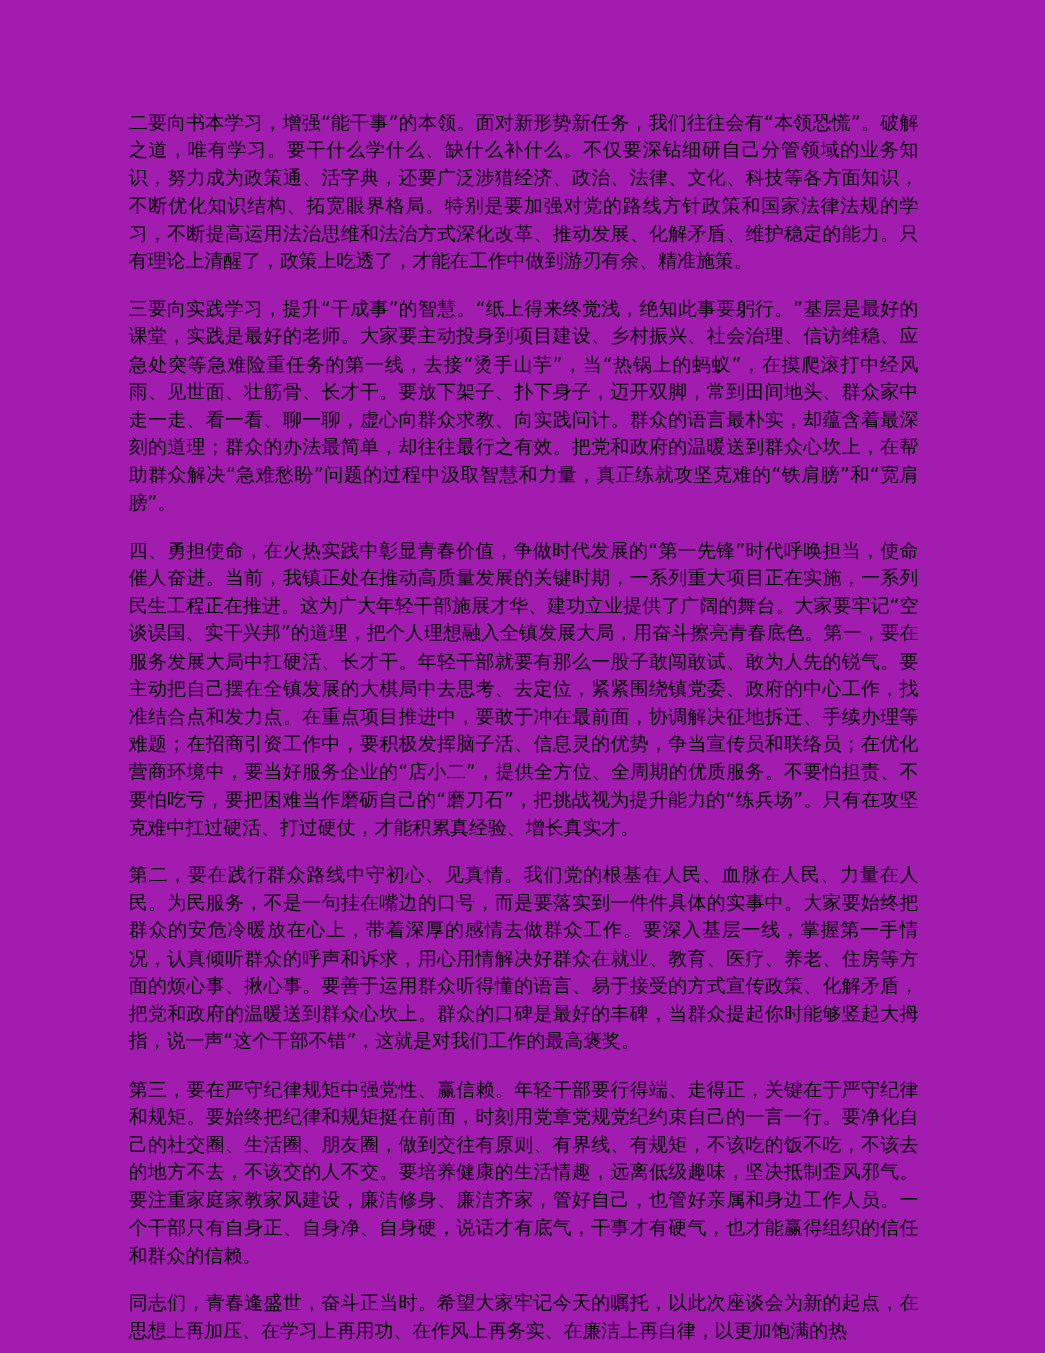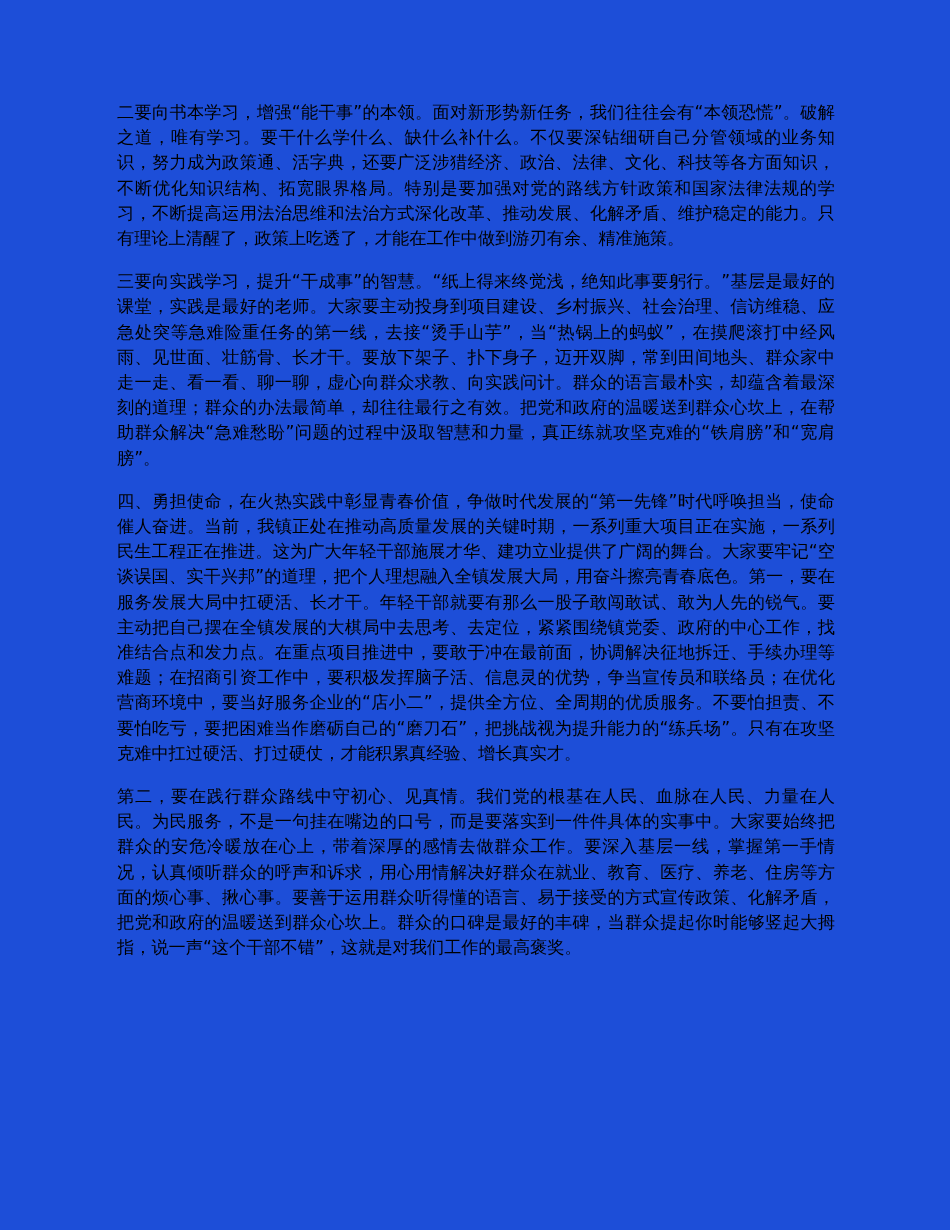--- a/index.html
+++ b/index.html
@@ -8,21 +8,21 @@
     padding: 0;
     background: #ffffff;
   }
   body {
     font-family: "DejaVu Sans", "Liberation Sans", sans-serif;
   }
   #page {
     position: relative;
     width: 950px;
     height: 1230px;
-    background: #1d4ed8;
+    background: #a21caf;
     overflow: hidden;
     box-sizing: border-box;
   }
   #doc-body {
     position: absolute;
     left: 117px;
     top: 100px;
     width: 718px;
     box-sizing: border-box;
   }
@@ -43,14 +43,16 @@
 </style>
 </head>
 <body>
 
 <div id="page">
   <div id="doc-body">
     <p class="para">二要向书本学习，增强“能干事”的本领。面对新形势新任务，我们往往会有“本领恐慌”。破解之道，唯有学习。要干什么学什么、缺什么补什么。不仅要深钻细研自己分管领域的业务知识，努力成为政策通、活字典，还要广泛涉猎经济、政治、法律、文化、科技等各方面知识，不断优化知识结构、拓宽眼界格局。特别是要加强对党的路线方针政策和国家法律法规的学习，不断提高运用法治思维和法治方式深化改革、推动发展、化解矛盾、维护稳定的能力。只有理论上清醒了，政策上吃透了，才能在工作中做到游刃有余、精准施策。</p>
     <p class="para">三要向实践学习，提升“干成事”的智慧。“纸上得来终觉浅，绝知此事要躬行。”基层是最好的课堂，实践是最好的老师。大家要主动投身到项目建设、乡村振兴、社会治理、信访维稳、应急处突等急难险重任务的第一线，去接“烫手山芋”，当“热锅上的蚂蚁”，在摸爬滚打中经风雨、见世面、壮筋骨、长才干。要放下架子、扑下身子，迈开双脚，常到田间地头、群众家中走一走、看一看、聊一聊，虚心向群众求教、向实践问计。群众的语言最朴实，却蕴含着最深刻的道理；群众的办法最简单，却往往最行之有效。把党和政府的温暖送到群众心坎上，在帮助群众解决“急难愁盼”问题的过程中汲取智慧和力量，真正练就攻坚克难的“铁肩膀”和“宽肩膀”。</p>
     <p class="para">四、勇担使命，在火热实践中彰显青春价值，争做时代发展的“第一先锋”时代呼唤担当，使命催人奋进。当前，我镇正处在推动高质量发展的关键时期，一系列重大项目正在实施，一系列民生工程正在推进。这为广大年轻干部施展才华、建功立业提供了广阔的舞台。大家要牢记“空谈误国、实干兴邦”的道理，把个人理想融入全镇发展大局，用奋斗擦亮青春底色。第一，要在服务发展大局中扛硬活、长才干。年轻干部就要有那么一股子敢闯敢试、敢为人先的锐气。要主动把自己摆在全镇发展的大棋局中去思考、去定位，紧紧围绕镇党委、政府的中心工作，找准结合点和发力点。在重点项目推进中，要敢于冲在最前面，协调解决征地拆迁、手续办理等难题；在招商引资工作中，要积极发挥脑子活、信息灵的优势，争当宣传员和联络员；在优化营商环境中，要当好服务企业的“店小二”，提供全方位、全周期的优质服务。不要怕担责、不要怕吃亏，要把困难当作磨砺自己的“磨刀石”，把挑战视为提升能力的“练兵场”。只有在攻坚克难中扛过硬活、打过硬仗，才能积累真经验、增长真实才。</p>
     <p class="para">第二，要在践行群众路线中守初心、见真情。我们党的根基在人民、血脉在人民、力量在人民。为民服务，不是一句挂在嘴边的口号，而是要落实到一件件具体的实事中。大家要始终把群众的安危冷暖放在心上，带着深厚的感情去做群众工作。要深入基层一线，掌握第一手情况，认真倾听群众的呼声和诉求，用心用情解决好群众在就业、教育、医疗、养老、住房等方面的烦心事、揪心事。要善于运用群众听得懂的语言、易于接受的方式宣传政策、化解矛盾，把党和政府的温暖送到群众心坎上。群众的口碑是最好的丰碑，当群众提起你时能够竖起大拇指，说一声“这个干部不错”，这就是对我们工作的最高褒奖。</p>
+    <p class="para">第三，要在严守纪律规矩中强党性、赢信赖。年轻干部要行得端、走得正，关键在于严守纪律和规矩。要始终把纪律和规矩挺在前面，时刻用党章党规党纪约束自己的一言一行。要净化自己的社交圈、生活圈、朋友圈，做到交往有原则、有界线、有规矩，不该吃的饭不吃，不该去的地方不去，不该交的人不交。要培养健康的生活情趣，远离低级趣味，坚决抵制歪风邪气。要注重家庭家教家风建设，廉洁修身、廉洁齐家，管好自己，也管好亲属和身边工作人员。一个干部只有自身正、自身净、自身硬，说话才有底气，干事才有硬气，也才能赢得组织的信任和群众的信赖。</p>
+    <p class="para">同志们，青春逢盛世，奋斗正当时。希望大家牢记今天的嘱托，以此次座谈会为新的起点，在思想上再加压、在学习上再用功、在作风上再务实、在廉洁上再自律，以更加饱满的热</p>
   </div>
 </div>
 
 </body></html>

